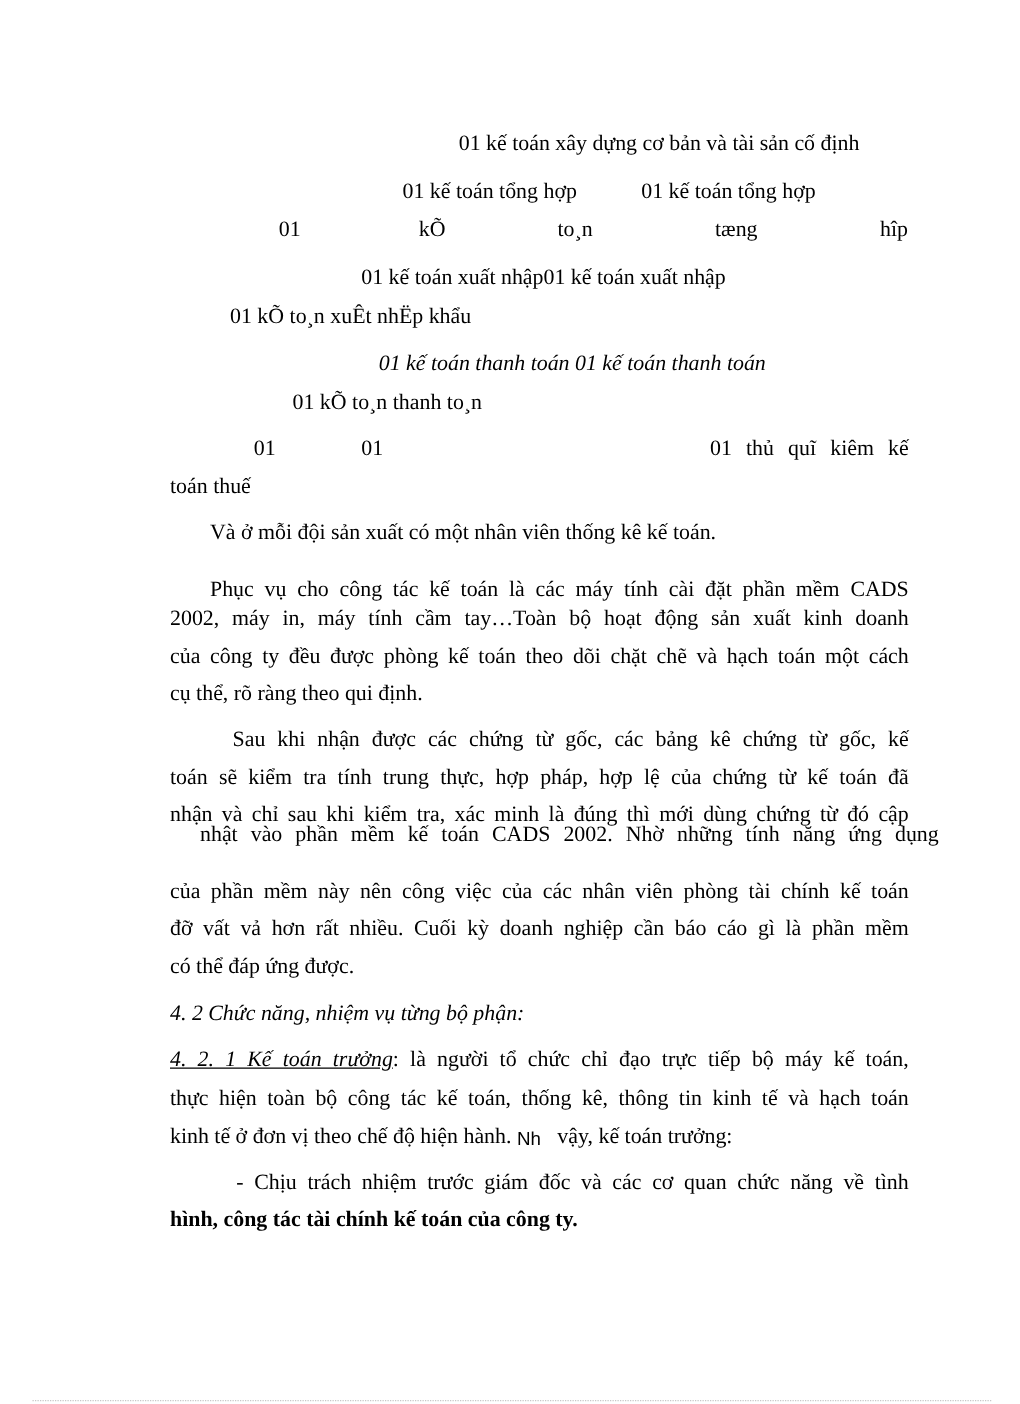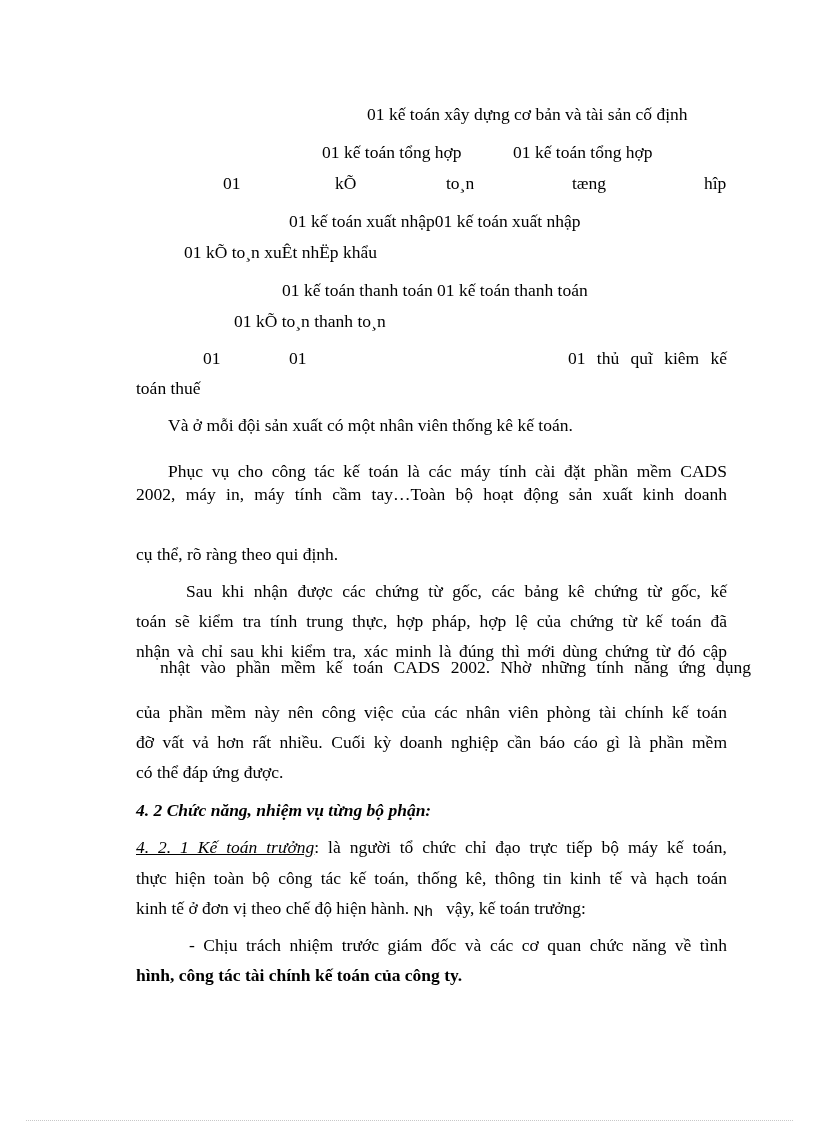--- a/index.html
+++ b/index.html
@@ -12,21 +12,21 @@
     }
     .ln {
       position: absolute; white-space: nowrap; line-height: 22px;
     }
     .just {
       position: absolute; left: 136px; width: 591px;
       text-align: justify; text-align-last: justify; white-space: nowrap;
       line-height: 22px;
     }
     .last { text-align-last: left; }
-    .heading { font-weight: bold; font-style: italic; }
+    .heading { font-weight: normal; font-style: italic; }
     .subhead { font-style: italic; text-decoration: underline; }
     .small-sans { font-family: "Liberation Sans", "DejaVu Sans", sans-serif; font-size: 15px; position: relative; top: 2px; }
     .dotted {
       position: absolute; left: 26px; top: 1120px; width: 767px; height: 0;
       border-top: 1px dotted #c8c8c8;
     }
   </style>
 </head>
 <body>
 
@@ -39,32 +39,33 @@
 
   <div class="ln" style="left:223px; top:172px;">01</div>
   <div class="ln" style="left:335px; top:172px;">kÕ</div>
   <div class="ln" style="left:446px; top:172px;">to¸n</div>
   <div class="ln" style="left:572px; top:172px;">tæng</div>
   <div class="ln" style="left:704px; top:172px;">hîp</div>
 
   <div class="ln" style="left:289px; top:210px;">01 kế toán xuất nhập01 kế toán xuất nhập</div>
   <div class="ln" style="left:184px; top:241px;">01 kÕ to¸n xuÊt nhËp khẩu</div>
 
-  <div class="ln" style="left:282px; top:279px;">01 kế toán thanh toán 01 kế toán thanh toán</div>
+  <div class="ln" style="left:303px; top:279px;font-style:italic;">01 kế toán thanh toán 01 kế toán thanh toán</div>
   <div class="ln" style="left:234px; top:310px;">01 kÕ to¸n thanh to¸n</div>
 
   <div class="ln" style="left:203px; top:347px;">01</div>
   <div class="ln" style="left:289px; top:347px;">01</div>
   <div class="ln" style="left:568px; top:347px; width:159px; text-align:justify; text-align-last:justify;">01 thủ quĩ kiêm kế</div>
   <div class="ln" style="left:136px; top:377px;">toán thuế</div>
 
   <div class="ln" style="left:168px; top:414px;">Và ở mỗi đội sản xuất có một nhân viên thống kê kế toán.</div>
 
   <div class="just" style="left:168px; width:559px; top:460px;">Phục vụ cho công tác kế toán là các máy tính cài đặt phần mềm CADS</div>
   <div class="just" style="top:483px;">2002, máy in, máy tính cầm tay…Toàn bộ hoạt động sản xuất kinh doanh</div>
+  <div class="just" style="top:513px;">của công ty đều được phòng kế toán theo dõi chặt chẽ và hạch toán một cách</div>
   <div class="just last" style="top:543px;">cụ thể, rõ ràng theo qui định.</div>
 
   <div class="just" style="left:186px; width:541px; top:580px;">Sau khi nhận được các chứng từ gốc, các bảng kê chứng từ gốc, kế</div>
   <div class="just" style="top:610px;">toán sẽ kiểm tra tính trung thực, hợp pháp, hợp lệ của chứng từ kế toán đã</div>
   <div class="just" style="top:640px;">nhận và chỉ sau khi kiểm tra, xác minh là đúng thì mới dùng chứng từ đó cập</div>
   <div class="just" style="top:656px;margin-left:24px;">nhật vào phần mềm kế toán CADS 2002. Nhờ những tính năng ứng dụng</div>
   <div class="just" style="top:701px;">của phần mềm này nên công việc của các nhân viên phòng tài chính kế toán</div>
   <div class="just last" style="top:761px;">có thể đáp ứng được.</div>
   <div class="just" style="top:731px;">đỡ vất vả hơn rất nhiều. Cuối kỳ doanh nghiệp cần báo cáo gì là phần mềm</div>
 

